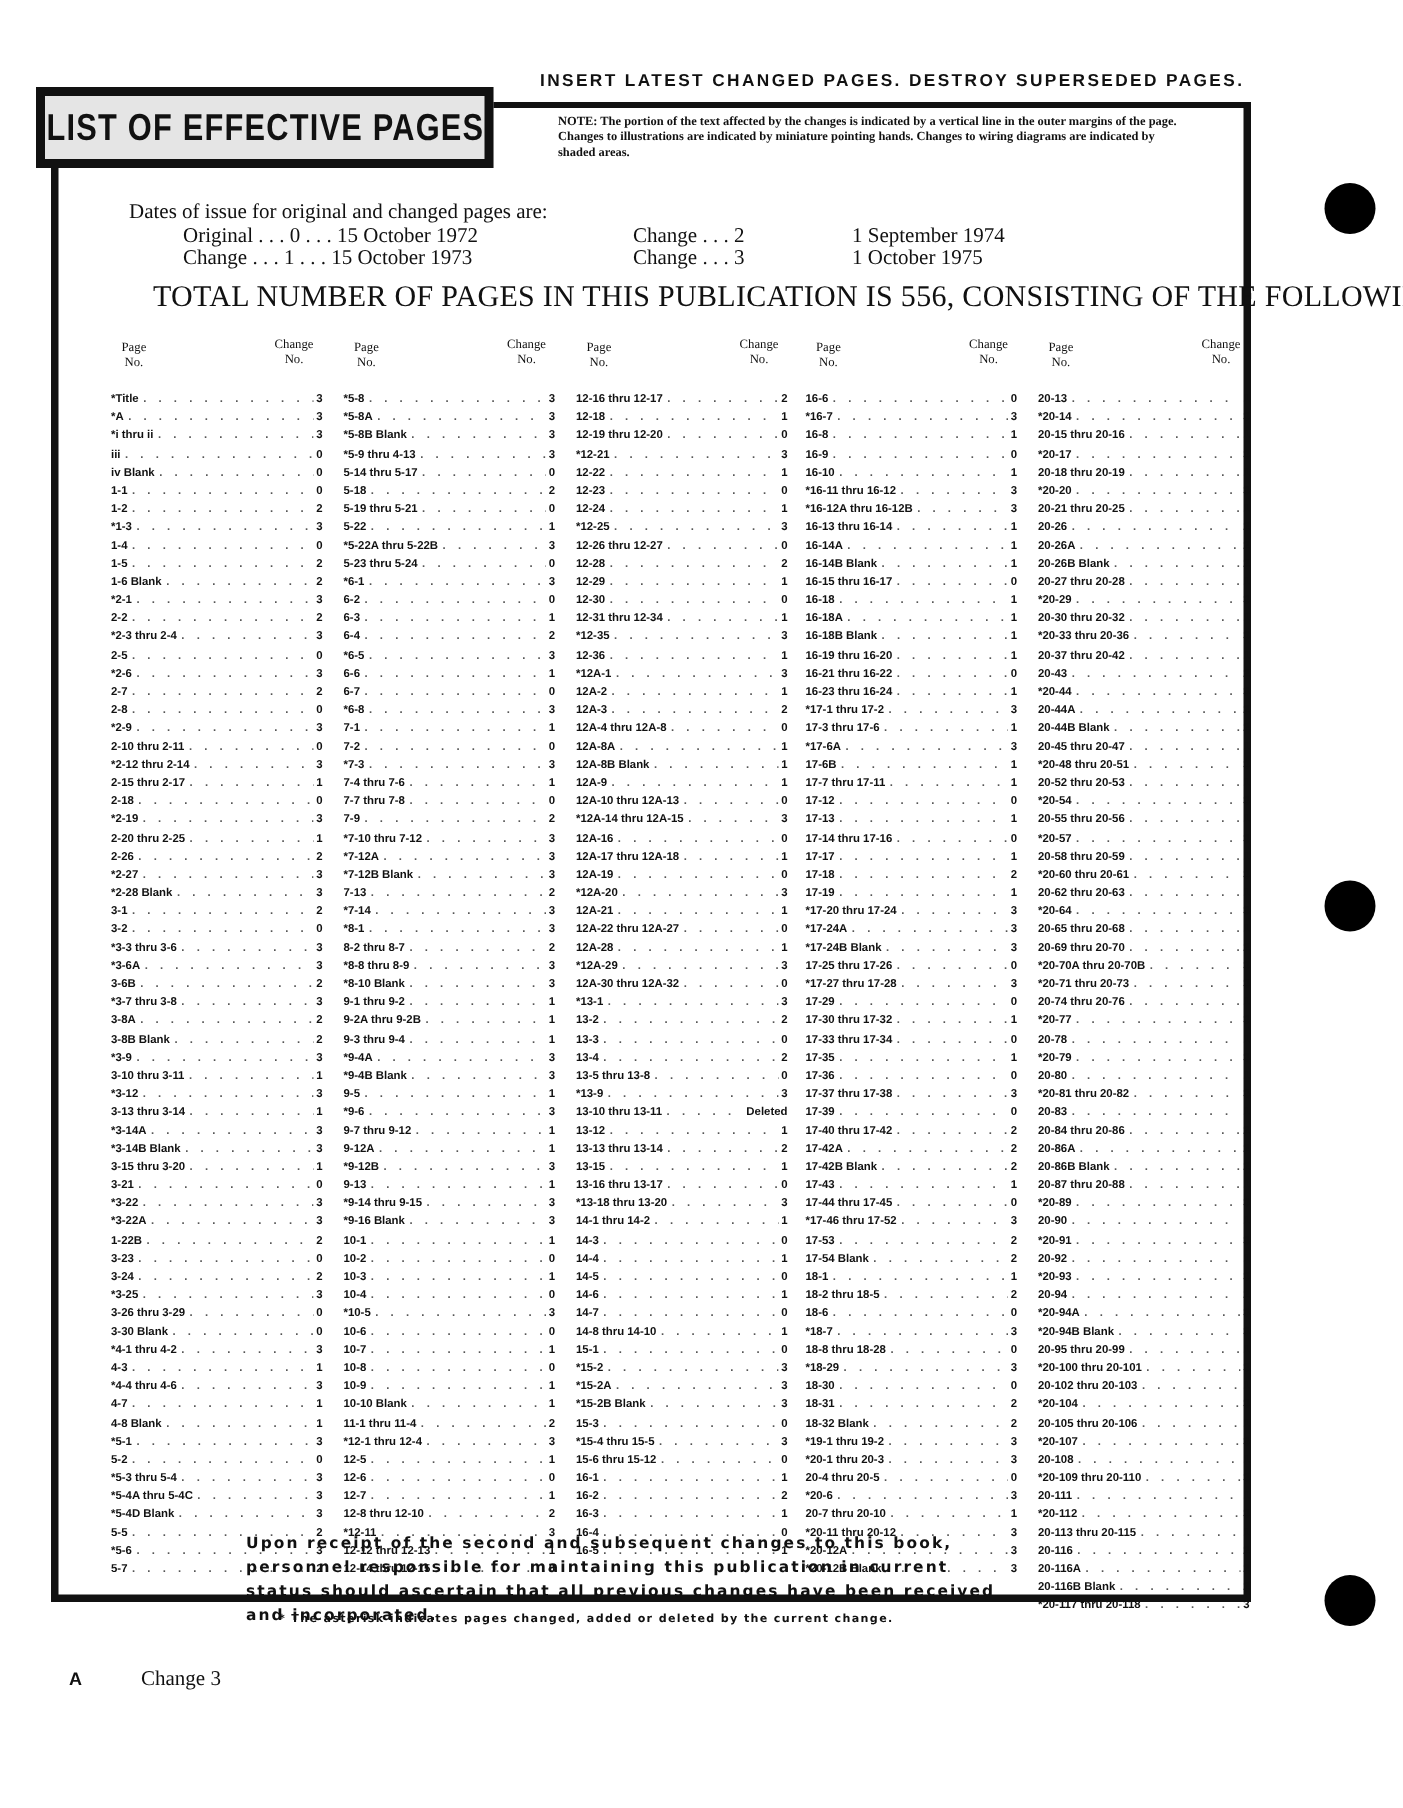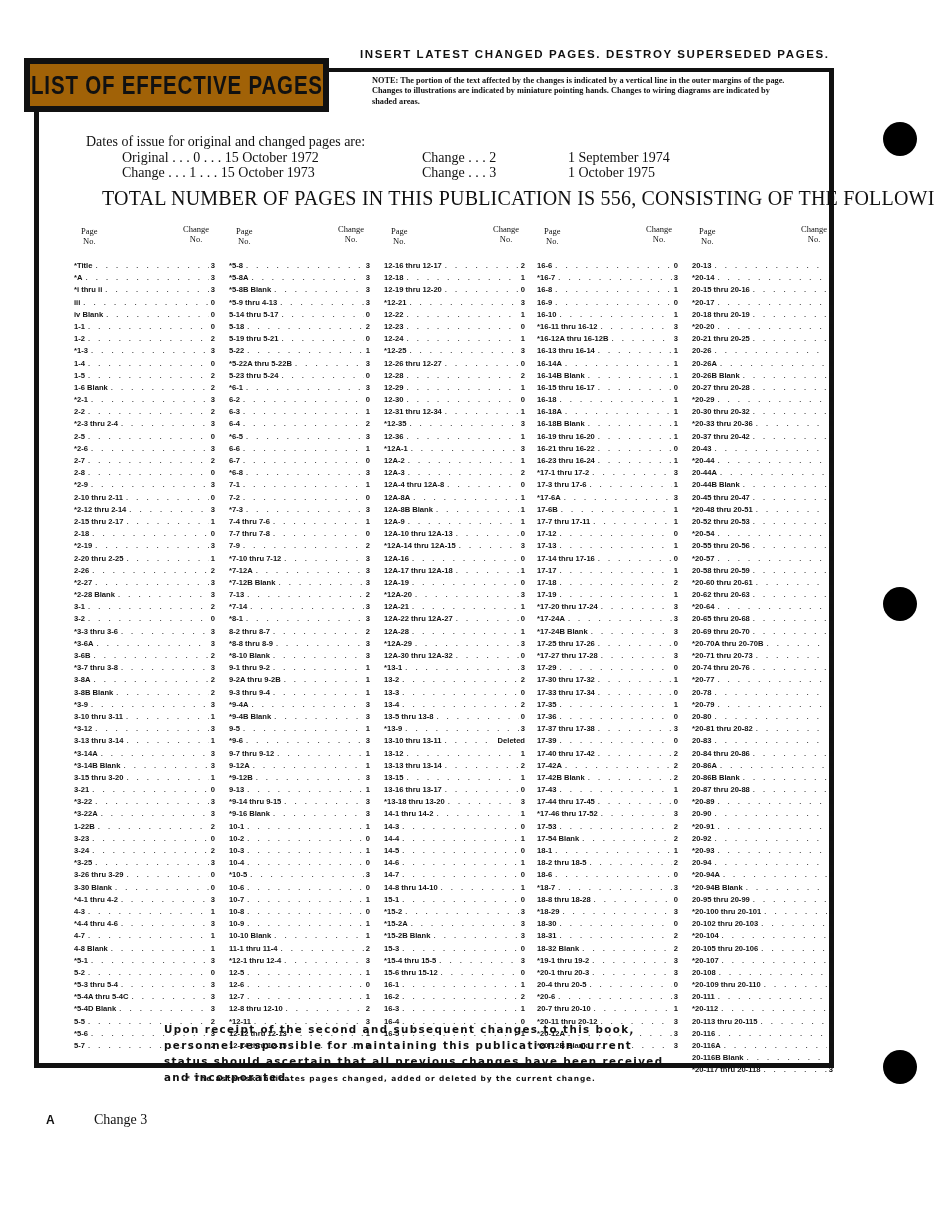--- a/index.html
+++ b/index.html
@@ -9,21 +9,21 @@
     position: absolute; left: 360px; top: 48px; width: 470px;
     font-family: "Liberation Sans", sans-serif; font-size: 11.5px; letter-spacing: 1.6px;
     font-weight: bold; white-space: nowrap;
   }
   .frame {
     position: absolute; left: 34px; top: 68px; width: 800px; height: 1000px;
     border: 5px solid #111; border-top-width: 4px;
   }
   .title-box {
     position: absolute; left: 24px; top: 58px; width: 305px; height: 54px;
-    border: 6px solid #111; background: #a16207; z-index: 2;
+    border: 6px solid #111; background: #e5e5e5; z-index: 2;
     display: flex; align-items: center; justify-content: center;
   }
   .title-box span {
     font-family: "Liberation Sans", sans-serif; font-weight: bold; font-size: 25px;
     letter-spacing: 1px; transform: scaleX(0.82); white-space: nowrap;
   }
   .note {
     position: absolute; left: 372px; top: 76px; width: 420px;
     font-size: 8.3px; line-height: 10.4px; font-weight: bold;
   }

